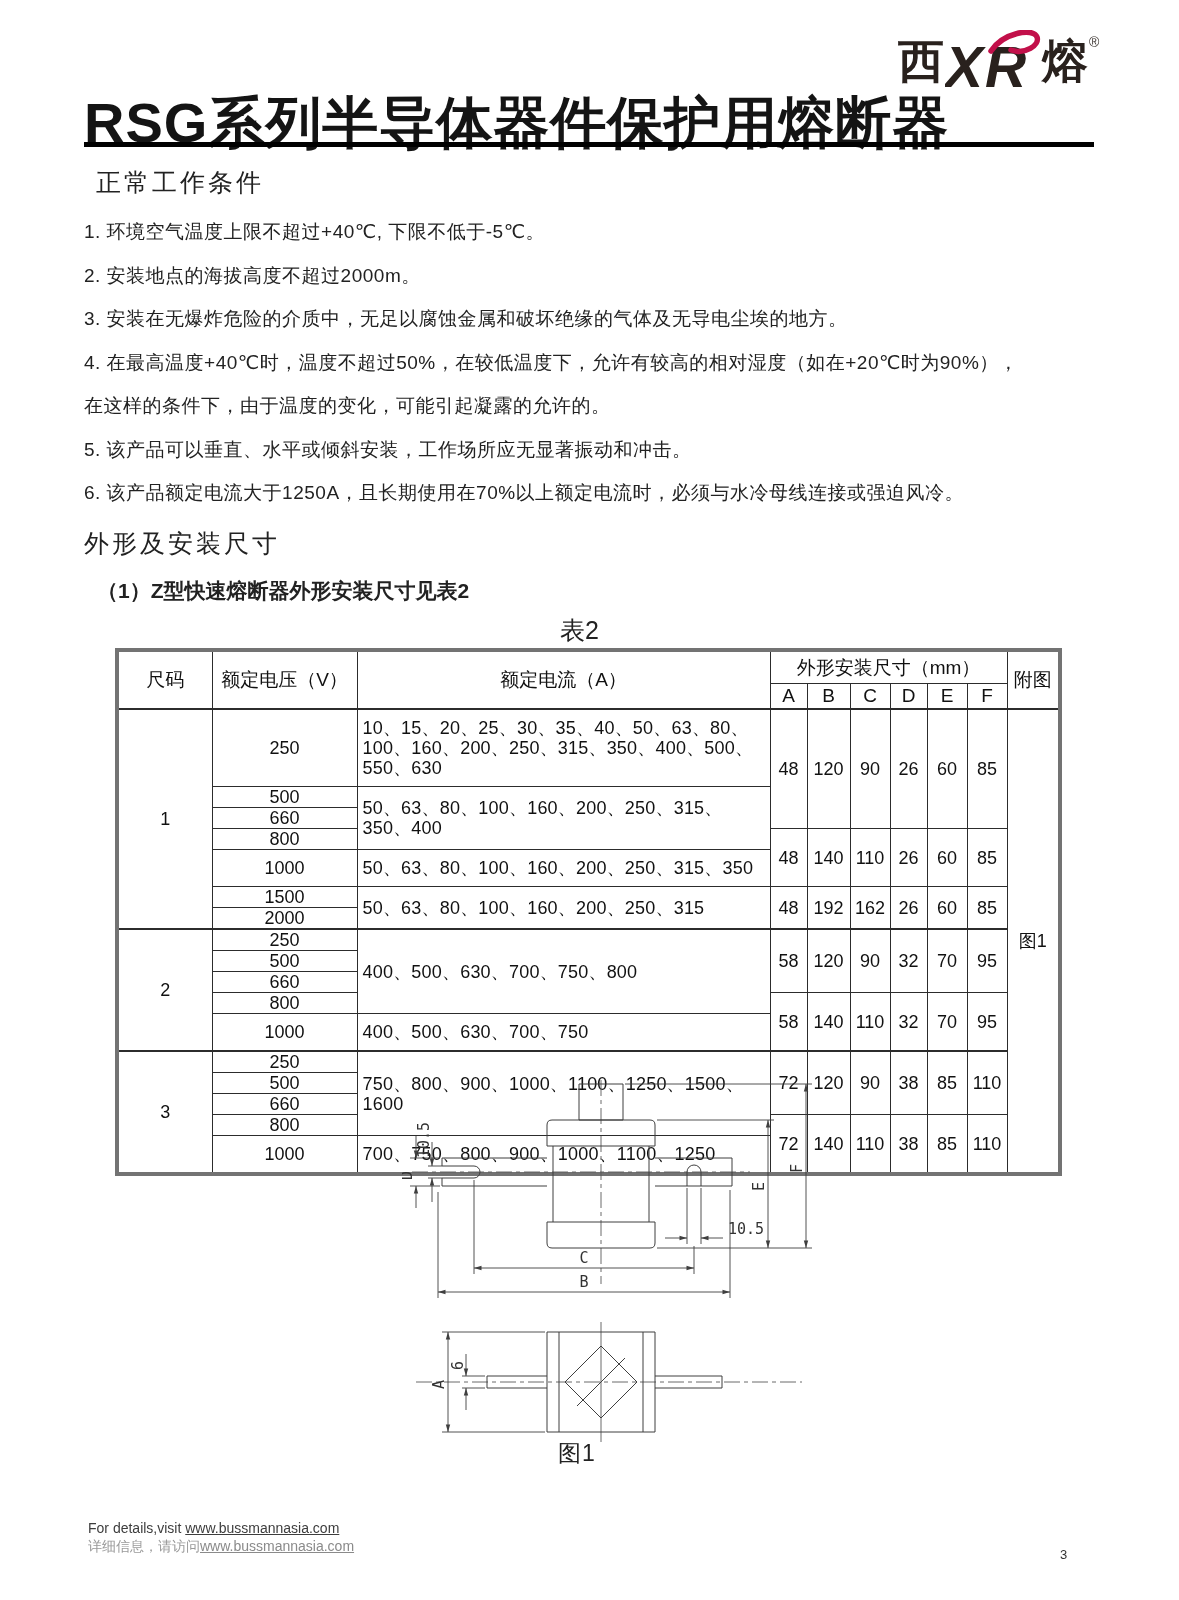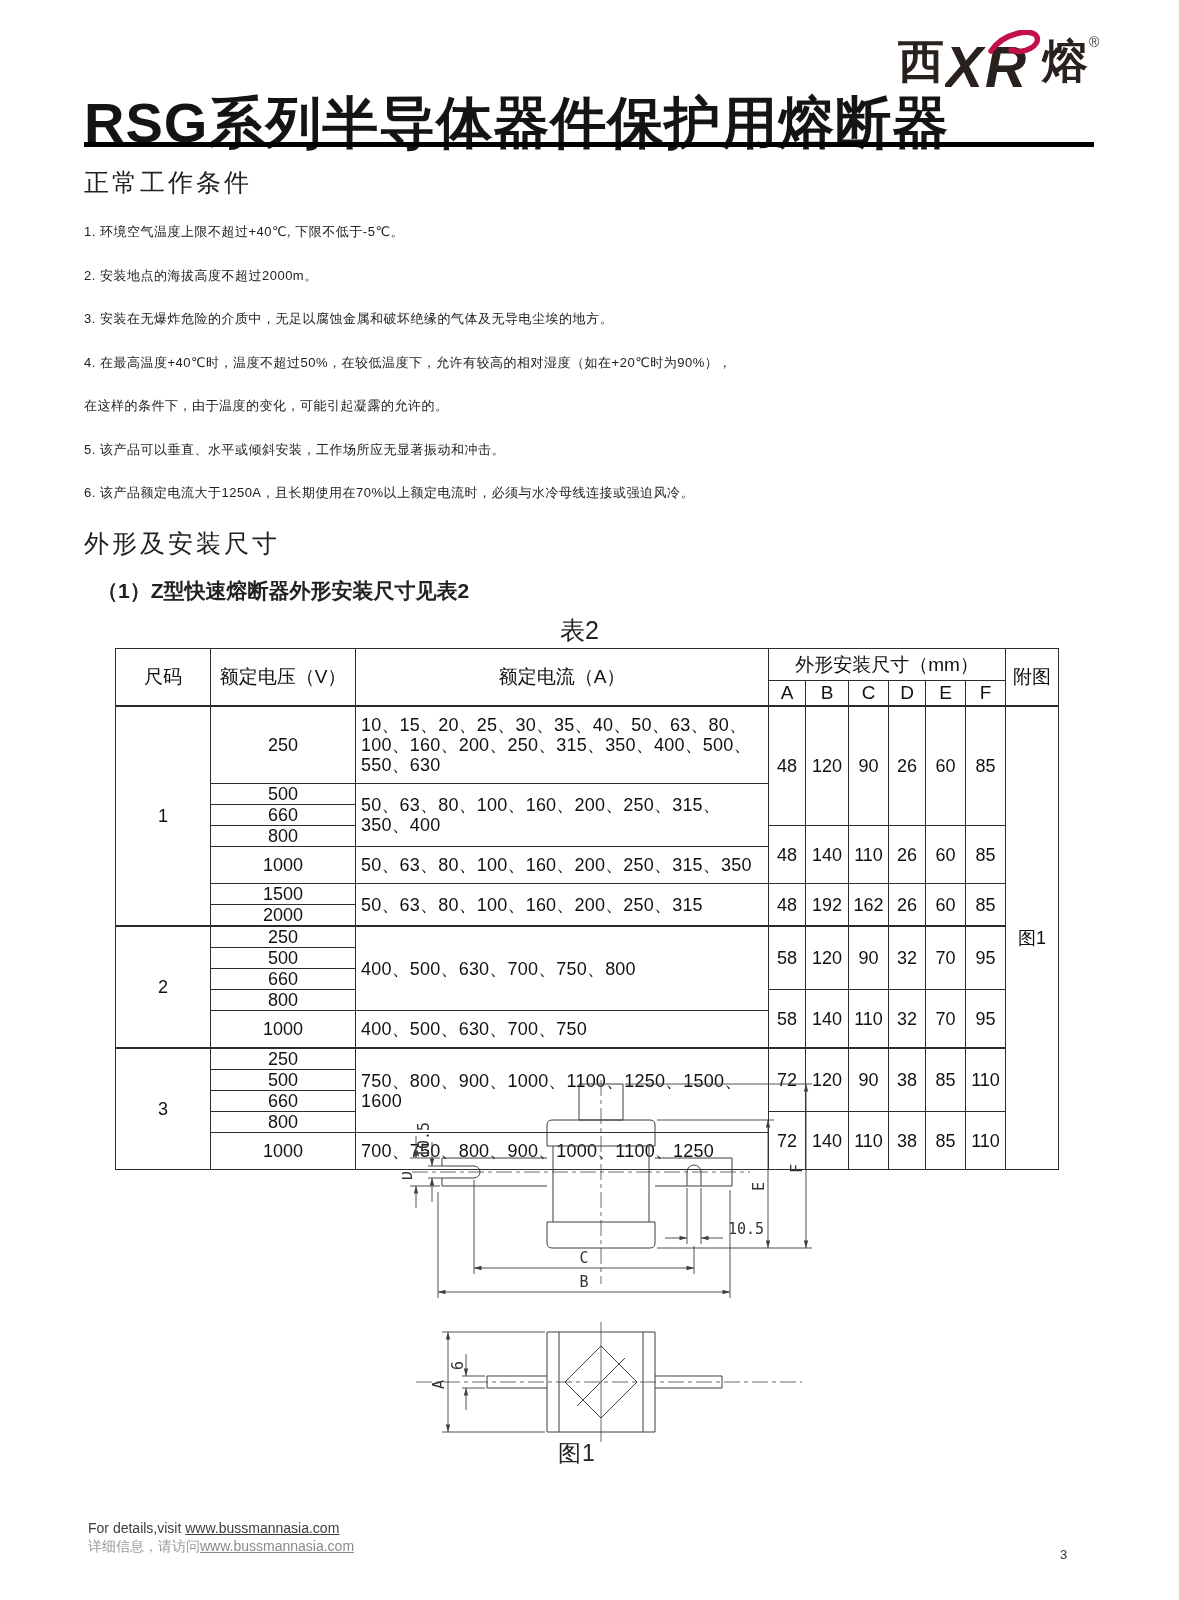--- a/index.html
+++ b/index.html
@@ -10,30 +10,30 @@
   .logo{position:absolute;left:898px;top:30px;display:flex;align-items:center;gap:1px;}
   .logo-cn{font-size:46px;font-weight:900;color:#29211d;letter-spacing:0;}
   .logo-xr{display:block;}
   .logo-reg{font-size:14px;color:#3a332f;align-self:flex-start;margin-top:4px;}
 
   
   .title{position:absolute;left:84px;top:86px;font-size:56px;font-weight:800;color:#141414;
          letter-spacing:1px;white-space:nowrap;}
   .rule{position:absolute;left:84px;top:142px;width:1010px;height:5px;background:#000;}
   .sec{position:absolute;font-size:25px;color:#222;letter-spacing:3px;}
-  .sec1{left:84px;top:166px;}
+  .sec1{left:96px;top:166px;}
   .sec2{left:84px;top:527px;}
   .items{position:absolute;left:84px;top:210px;width:1030px;}
-  .items p{margin:0;font-size:13px;line-height:43.5px;color:#222;letter-spacing:0.5px;white-space:nowrap;}
+  .items p{margin:0;font-size:19px;line-height:43.5px;color:#222;letter-spacing:0.5px;white-space:nowrap;}
   .note{position:absolute;left:97px;top:577px;font-size:21px;color:#222;font-weight:bold;}
   .tcap{position:absolute;left:560px;top:614px;font-size:25px;color:#222;}
 
   
   .tbl{position:absolute;left:115px;top:648px;width:943px;border-collapse:collapse;
-       table-layout:fixed;border:1px solid #737373;}
+       table-layout:fixed;border:4px solid #737373;}
   .tbl td{border:1px solid #2c2c2c;text-align:center;vertical-align:middle;
           padding:0 2px;height:19px;line-height:20px;font-size:18px;color:#111;}
   .tbl tr.hr1 td{height:31px;font-size:19px;}
   .tbl tr.hr2 td{height:24px;font-size:19px;}
   .hb{border-bottom-width:2px !important;}
   tr.gsep td{border-top-width:2px;}
   .tbl td.cur{text-align:left;padding:8px 5px;letter-spacing:0.2px;}
 
   
   .front{position:absolute;left:402px;top:1076px;}

